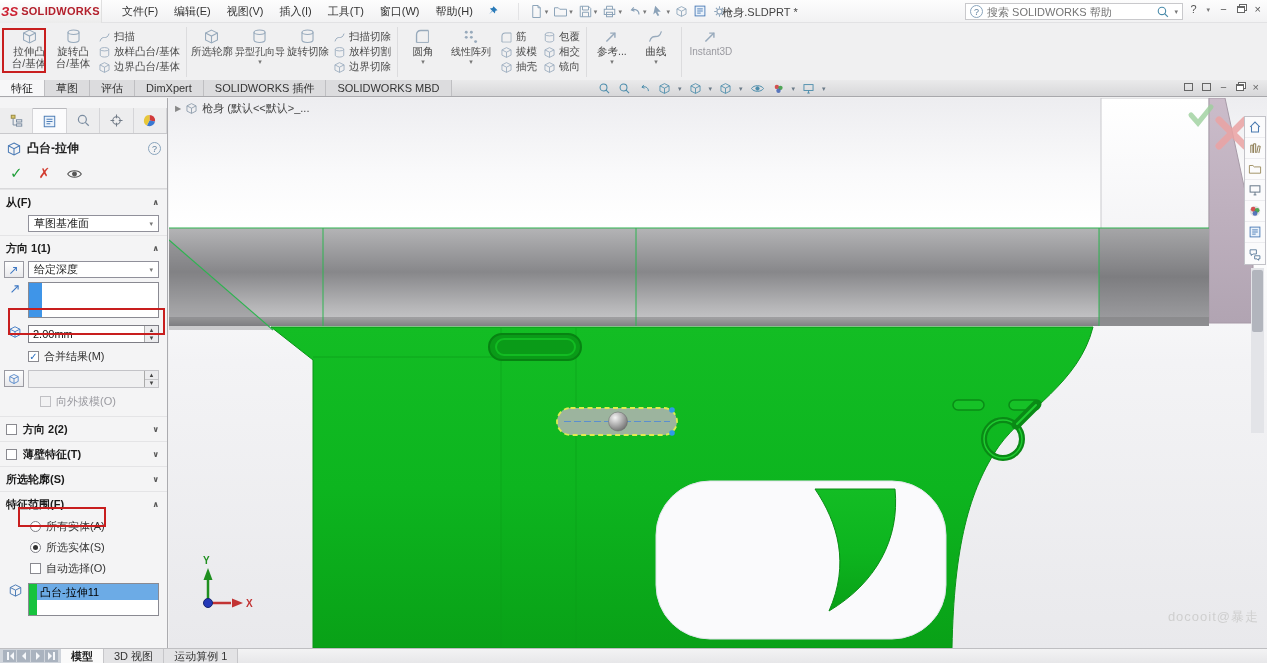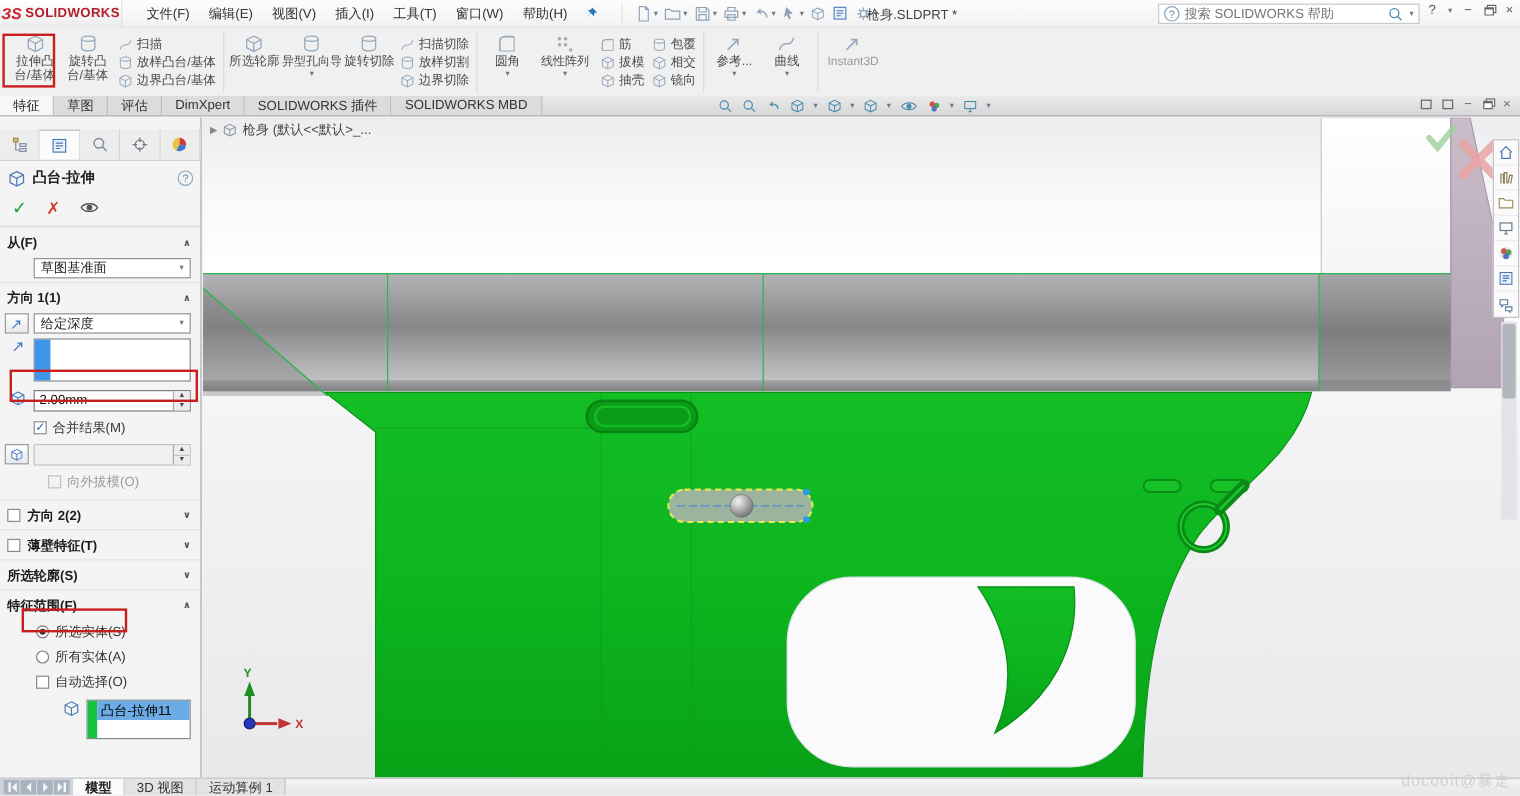--- a/index.html
+++ b/index.html
@@ -86,21 +86,21 @@
   .bodylist .item{height:16px;background:#6cabe6;color:#000;display:flex;align-items:center;padding-left:3px;}
   
   .viewport{position:absolute;left:169px;top:98px;width:1098px;height:550px;background:linear-gradient(180deg,#ededf0 0%,#fafafb 14%,#ffffff 23%,#f3f3f5 48%,#e9e9ec 100%);overflow:hidden;}
   .flytree{position:absolute;left:6px;top:3px;display:flex;align-items:center;gap:4px;color:#444;}
   .flytree .arrow{color:#888;font-size:8px;}
   .taskpane{position:absolute;right:1px;top:18px;width:22px;background:#fbfbfc;border:1px solid #c2c2c8;display:flex;flex-direction:column;}
   .tp-item{height:21px;display:flex;align-items:center;justify-content:center;border-bottom:1px solid #ececef;}
   .tp-item svg{width:14px;height:14px;}
   .vp-scroll{position:absolute;right:3px;top:170px;width:13px;height:165px;background:#e3e4e8;}
   .vp-thumb{position:absolute;left:1px;top:2px;width:11px;height:62px;background:#b2b5bd;border-radius:2px;}
-  .watermark{position:absolute;right:8px;top:642px;color:#cfcfcf;font-size:13px;letter-spacing:1px;z-index:70;}
+  .watermark{position:absolute;right:8px;top:608px;color:#cfcfcf;font-size:13px;letter-spacing:1px;z-index:70;}
   
   .statusbar{position:absolute;left:0;top:648px;width:1267px;height:15px;background:linear-gradient(#f3f3f4,#e7e7e9);border-top:1px solid #bfbfc2;display:flex;align-items:stretch;}
   .navbtns{display:flex;align-items:center;gap:1px;padding:0 3px;background:#cfd4db;}
   .navbtn{width:13px;height:12px;background:#aab3bf;display:flex;align-items:center;justify-content:center;}
   .tri{width:0;height:0;border:4px solid transparent;}
   .tri.l{border-right-color:#f5f7fa;border-left-width:0;}
   .tri.r{border-left-color:#f5f7fa;border-right-width:0;}
   .bar{width:2px;height:8px;background:#f5f7fa;margin:0 1px;}
   .stab{display:flex;align-items:center;padding:0 10px;border-right:1px solid #c6c6c9;color:#333;background:#e3e3e5;}
   .stab.active{background:#fafafa;font-weight:bold;color:#222;}
@@ -691,32 +691,32 @@
       <span class="sp"></span>
       <span class="chev">∨</span>
     </div>
   <div class="pm-sec">
       <span>特征范围(F)</span>
       <span class="sp"></span>
       <span class="chev">∧</span>
     </div>
 
   <div class="cbrow" style="padding-left:30px;">
+    <span class="radio"></span>
+    <span>所有实体(A)</span>
+  </div>
+  <div class="cbrow" style="padding-left:30px;">
     <span class="radio on"></span>
     <span>所选实体(S)</span>
-  </div>
-  <div class="cbrow" style="padding-left:30px;">
-    <span class="radio"></span>
-    <span>所有实体(A)</span>
   </div>
   <div class="cbrow" style="padding-left:30px;">
     <span class="cb off">✓</span>
     <span>自动选择(O)</span>
   </div>
-  <div class="pm-row" style="margin-top:3px;margin-left:44px;">
+  <div class="pm-row" style="margin-top:3px;">
     <span class="pm-ico">
         <svg class="ic" width="15" height="15" style="color:#4a7ab5">
           <use href="#s-cube"></use>
         </svg>
       </span>
     <div class="bodylist">
       <div class="gbar"></div>
       <div class="items">
         <div class="item">凸台-拉伸11</div>
       </div>

